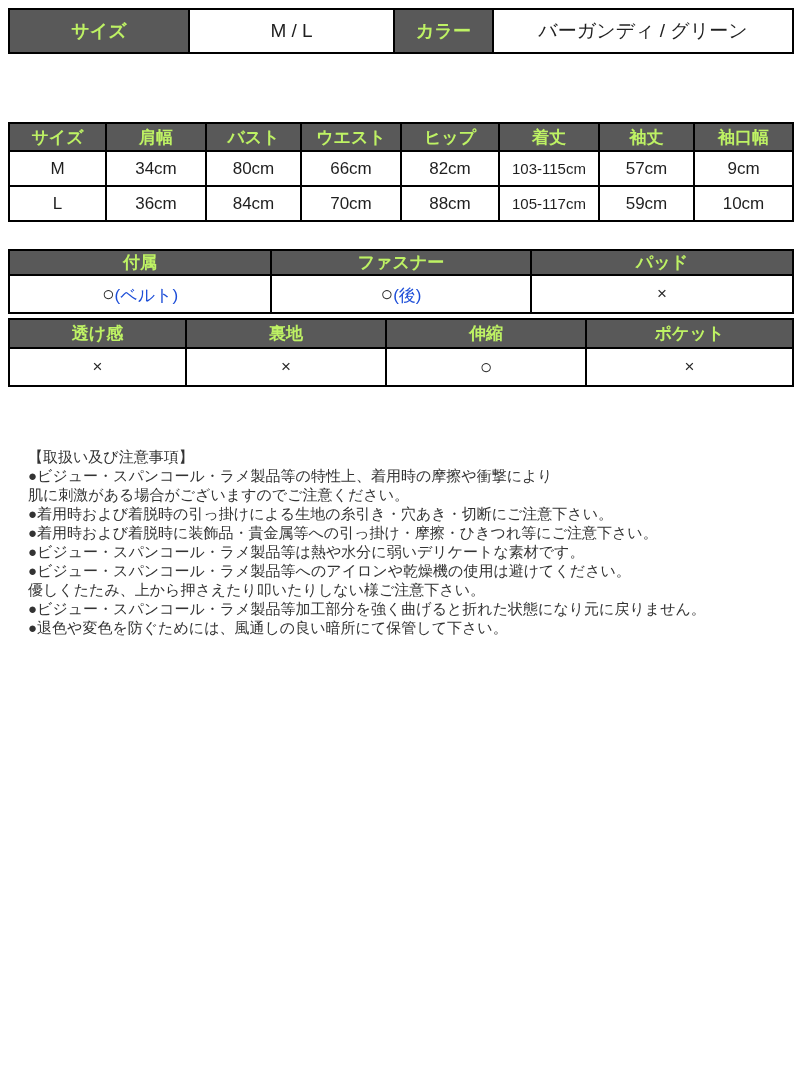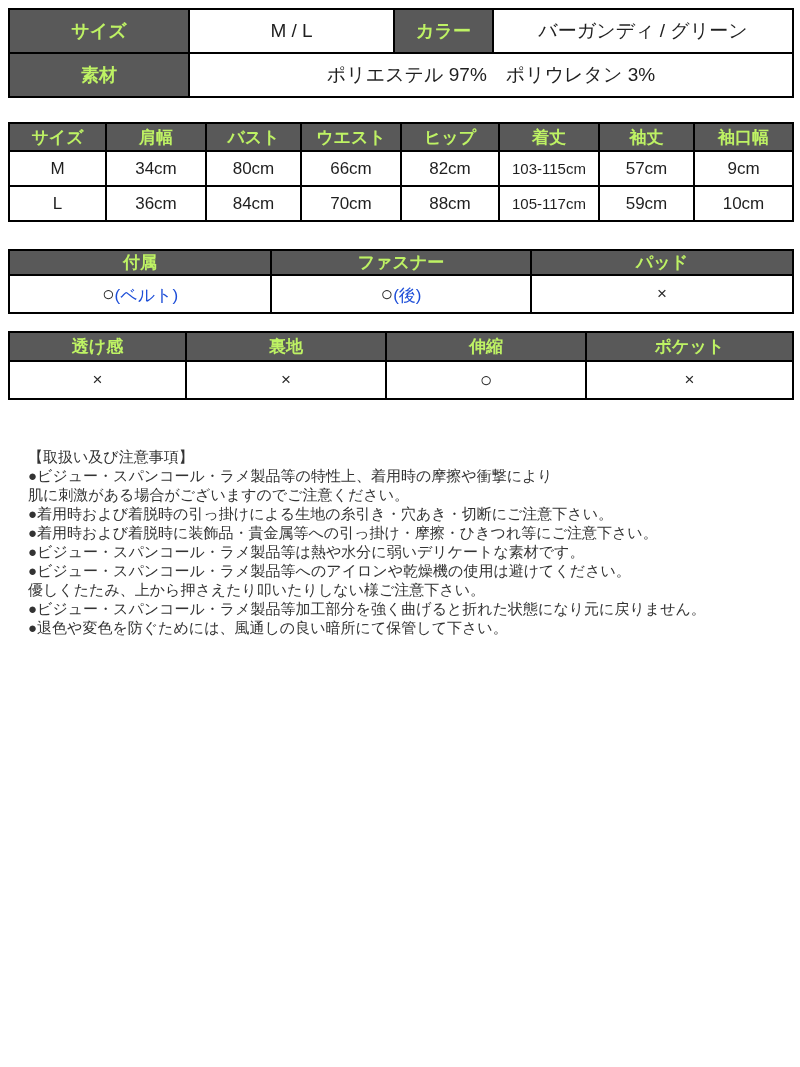--- a/index.html
+++ b/index.html
@@ -44,21 +44,21 @@
   
   .t-meas { top: 122px; }
   .t-meas th { height: 28px; }
   .t-meas td { height: 35px; }
   .t-meas td.narrowfit { font-size: 15px; }
 
   
   .t-feat1 { top: 249px; }
   .t-feat1 th { height: 24px; }
   .t-feat1 td { height: 38px; }
-  .t-feat2 { top: 331px; }
+  .t-feat2 { top: 318px; }
   .t-feat2 th { height: 29px; }
   .t-feat2 td { height: 38px; }
 
   .mark { font-size: 21px; font-weight: normal; color: #2a2a2a; }
   .mark.small { font-size: 17px; }
   .note { font-size: 17px; color: #1d4ed8; }
 
   
   .notes {
     position: absolute;
@@ -82,24 +82,20 @@
         <col style="width:205px">
         <col style="width:99px">
         <col style="width:300px">
     </colgroup>
     <tbody>
         <tr>
       <th>サイズ</th>
       <td>M / L</td>
       <th>カラー</th>
       <td>バーガンディ / グリーン</td>
-    </tr>
-    <tr>
-      <th>素材</th>
-      <td colspan="3">ポリエステル 97%　ポリウレタン 3%</td>
     </tr>
   </tbody>
     </table>
 
   <table class="t-meas">
     <colgroup>
       <col style="width:97px">
         <col style="width:100px">
         <col style="width:95px">
         <col style="width:100px">

